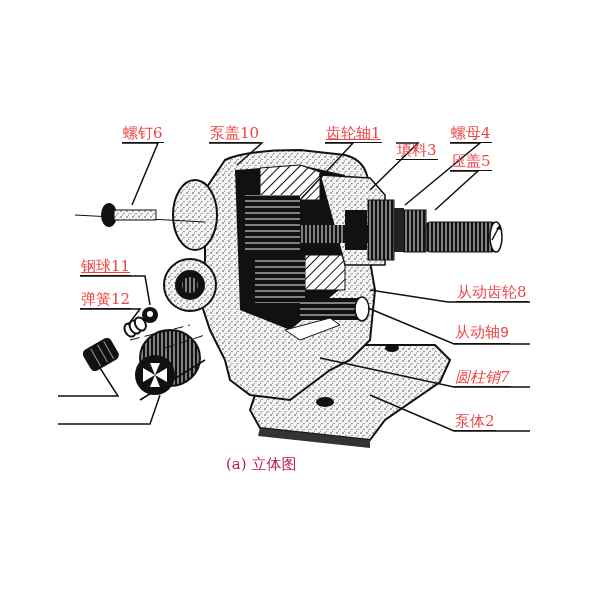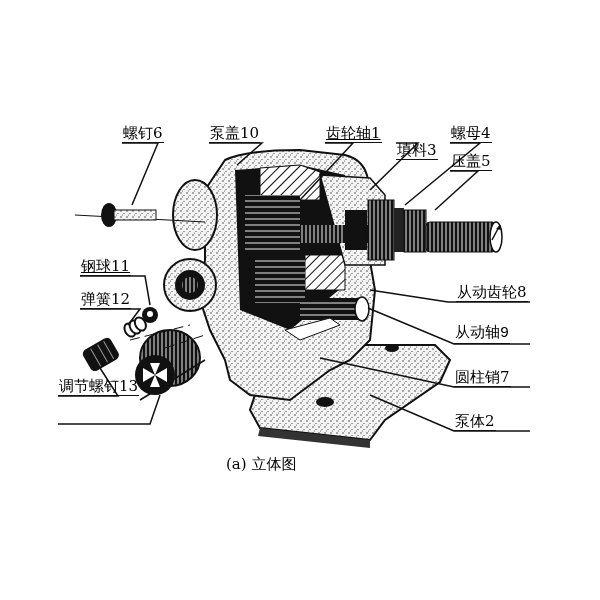--- a/index.html
+++ b/index.html
@@ -1,22 +1,22 @@
 <!DOCTYPE html>
 <html><head>
 <meta charset="utf-8">
 <style>
   html, body { margin:0; padding:0; background:#ffffff; }
   body { width:600px; height:600px; position:relative; overflow:hidden;
          font-family: "DejaVu Serif", "Liberation Serif", serif; color:#111; }
   .canvas { position:absolute; left:0; top:0; width:600px; height:600px; }
   .label { position:absolute; font-size:15px; line-height:18px; white-space:nowrap;
-           color:#000000; padding:0 1px; }
+           color:#ef4444; padding:0 1px; }
   .label.ul { border-bottom:1.5px solid #111; }
-  .caption { position:absolute; left:226px; top:455px; font-size:15px; color:#000000; }
+  .caption { position:absolute; left:226px; top:455px; font-size:15px; color:#be185d; }
   svg { position:absolute; left:0; top:0; }
 </style>
 </head>
 <body>
 
 <div class="canvas">
   <svg width="600" height="600" viewBox="0 0 600 600">
     <defs>
       <pattern id="stip" width="6" height="6" patternUnits="userSpaceOnUse">
         <rect width="6" height="6" fill="#f4f4f4"></rect>
@@ -137,20 +137,19 @@
   </svg>
 
   <span class="label ul" style="left:122px;top:124px;">螺钉6</span>
   <span class="label ul" style="left:209px;top:124px;">泵盖10</span>
   <span class="label ul" style="left:325px;top:124px;text-decoration:underline;">齿轮轴1</span>
   <span class="label ul" style="left:396px;top:141px;">填料3</span>
   <span class="label ul" style="left:450px;top:124px;">螺母4</span>
   <span class="label ul" style="left:450px;top:152px;">压盖5</span>
   <span class="label ul" style="left:80px;top:257px;text-decoration:underline;">钢球11</span>
   <span class="label ul" style="left:80px;top:290px;">弹簧12</span>
-  <span class="label ul" style="left:58px;top:377px;">调节螺钉13</span>
   <span class="label ul" style="left:456px;top:283px;">从动齿轮8</span>
   <span class="label ul" style="left:454px;top:325px;font-family:Liberation Mono, monospace;">从动轴9</span>
-  <span class="label ul" style="left:454px;top:368px;">圆柱销7</span>
+  <span class="label ul" style="left:454px;top:368px;font-style:italic;">圆柱销7</span>
   <span class="label ul" style="left:454px;top:412px;">泵体2</span>
 
   <span class="caption">(a) 立体图</span>
 </div>
 
 </body></html>

